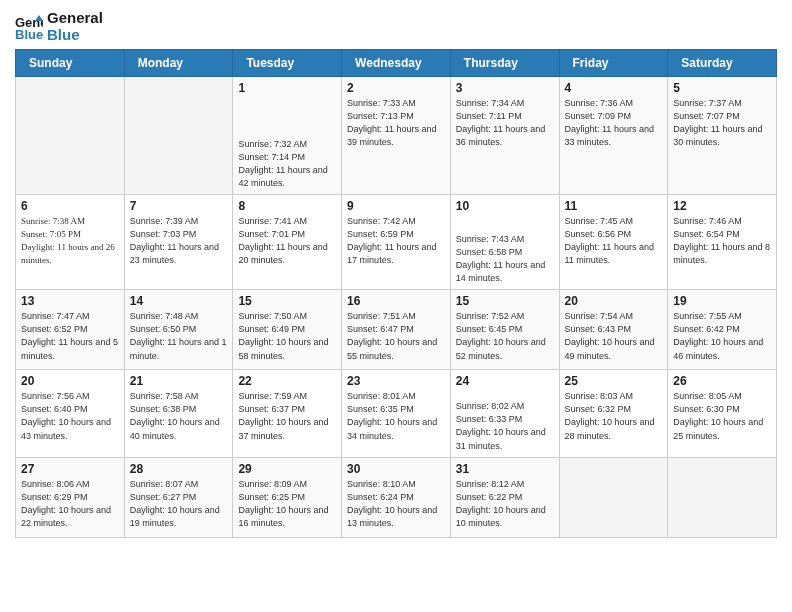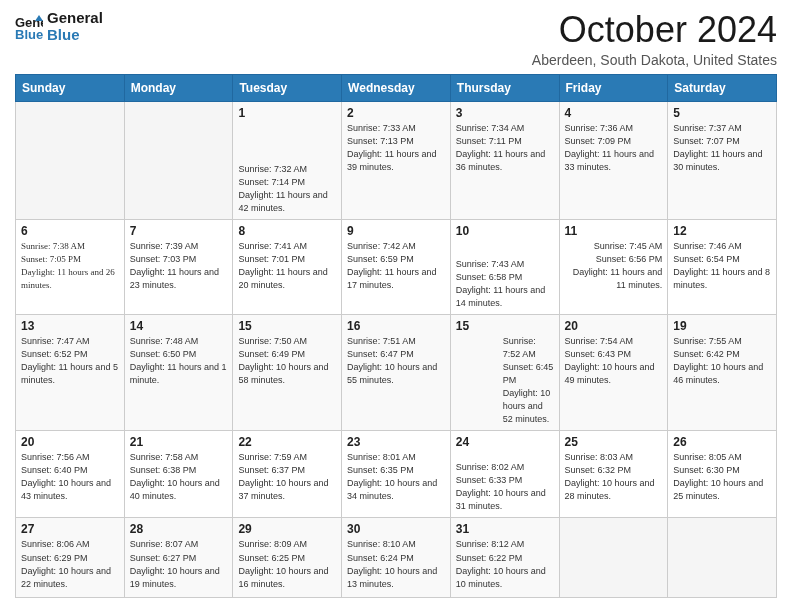--- a/index.html
+++ b/index.html
@@ -47,21 +47,21 @@
     table {
       width: 100%;
       border-collapse: collapse;
       table-layout: fixed;
     }
     thead tr th {
       background-color: #2a7ab5;
       color: #fff;
       font-size: 12px;
       font-weight: bold;
-      padding: 6px 6px;
+      padding: 6px 13px;
       text-align: left;
       border: 1px solid #2068a0;
     }
     tbody tr td {
       border: 1px solid #ccc;
       vertical-align: top;
       padding: 4px 5px;
       font-size: 9.5px;
       color: #222;
       height: 80px;
@@ -95,24 +95,20 @@
       <svg class="logo-icon" viewBox="0 0 28 28" xmlns="http://www.w3.org/2000/svg">
         <text x="0" y="14" font-size="13" font-weight="bold" fill="#1a1a1a">General</text>
         <text x="0" y="26" font-size="13" font-weight="bold" fill="#2a7ab5">Blue</text>
         <polygon points="20,8 28,8 24,2" fill="#2a7ab5"></polygon>
       </svg>
       <div style="line-height:1.1">
         <div style="font-size:15px;font-weight:bold;color:#1a1a1a;">General</div>
         <div style="font-size:15px;font-weight:bold;color:#2a7ab5;">Blue</div>
       </div>
     </div>
-    <div class="title-block">
-      <div class="calendar-title">October 2024</div>
-      <div class="calendar-subtitle">Aberdeen, South Dakota, United States</div>
-    </div>
   </div>
 
   <table>
     <thead>
       <tr>
       <th>Sunday</th>
           <th>Monday</th>
           <th>Tuesday</th>
           <th>Wednesday</th>
           <th>Thursday</th>
@@ -181,21 +177,21 @@
 Daylight: 11 hours and 17 minutes.</div>
           </td>
           <td>
             <span class="day-number">10</span>
             <div class="day-info" style="white-space: pre-line; margin-top: 20px;">Sunrise: 7:43 AM
 Sunset: 6:58 PM
 Daylight: 11 hours and 14 minutes.</div>
           </td>
           <td>
             <span class="day-number">11</span>
-            <div class="day-info" style="white-space: pre-line; text-align: right;">Sunrise: 7:45 AM
+            <div class="day-info" style="white-space: pre-line;">Sunrise: 7:45 AM
 Sunset: 6:56 PM
 Daylight: 11 hours and 11 minutes.</div>
           </td>
           <td>
             <span class="day-number">12</span>
             <div class="day-info" style="white-space: pre-line;">Sunrise: 7:46 AM
 Sunset: 6:54 PM
 Daylight: 11 hours and 8 minutes.</div>
           </td>
         </tr>
@@ -219,21 +215,21 @@
 Daylight: 10 hours and 58 minutes.</div>
           </td>
           <td>
             <span class="day-number">16</span>
             <div class="day-info" style="white-space: pre-line;">Sunrise: 7:51 AM
 Sunset: 6:47 PM
 Daylight: 10 hours and 55 minutes.</div>
           </td>
           <td>
             <span class="day-number">15</span>
-            <div class="day-info" style="white-space: pre-line; margin-left: 47px;">Sunrise: 7:52 AM
+            <div class="day-info" style="white-space: pre-line;">Sunrise: 7:52 AM
 Sunset: 6:45 PM
 Daylight: 10 hours and 52 minutes.</div>
           </td>
           <td>
             <span class="day-number">20</span>
             <div class="day-info" style="white-space: pre-line;">Sunrise: 7:54 AM
 Sunset: 6:43 PM
 Daylight: 10 hours and 49 minutes.</div>
           </td>
           <td>

